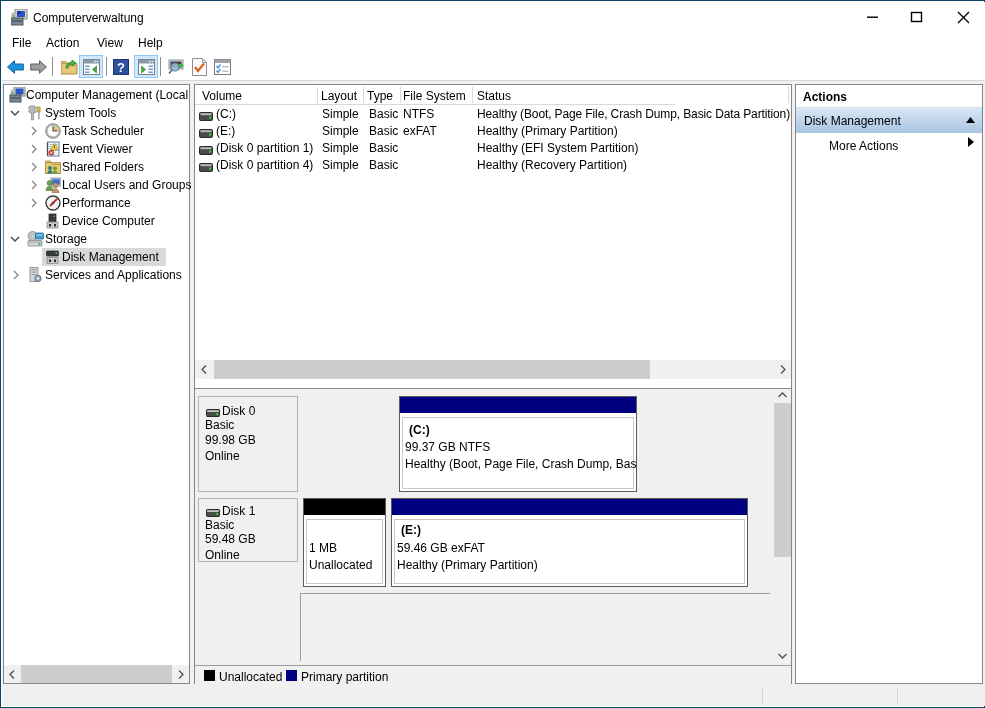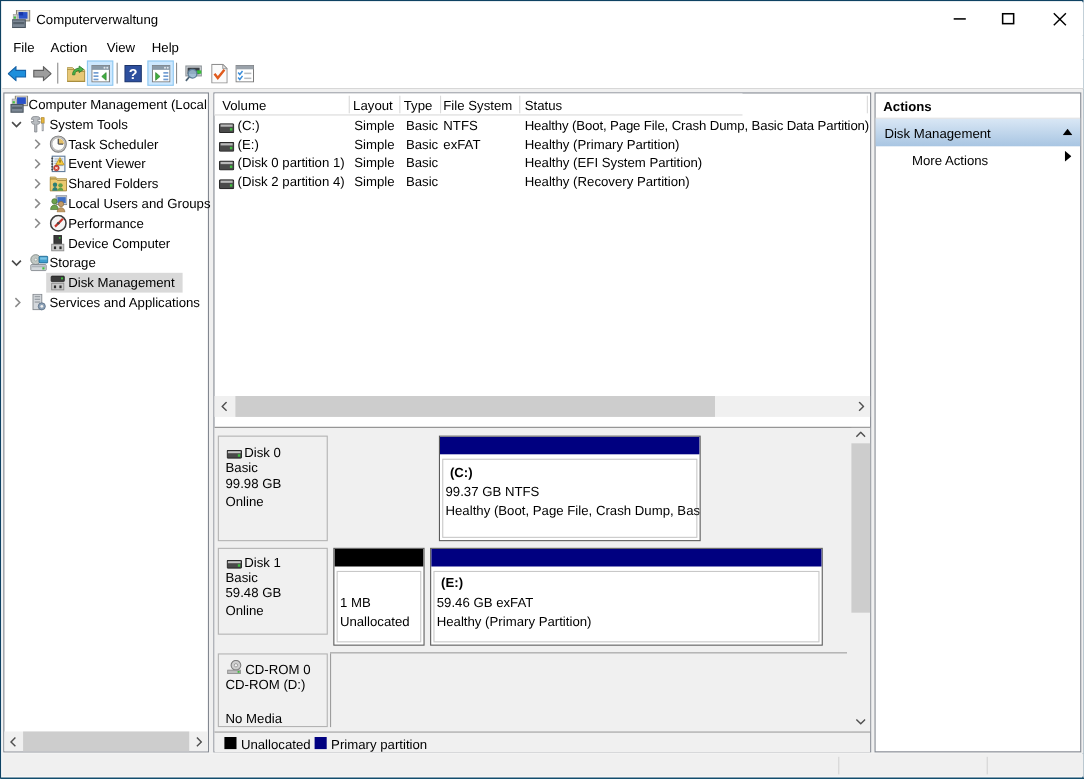--- a/index.html
+++ b/index.html
@@ -364,21 +364,21 @@
           <div class="lrow" style="left:21px;top:56px">(Disk 0 partition 1)</div>
           <div class="lrow" style="left:127px;top:56px">Simple</div>
           <div class="lrow" style="left:174px;top:56px">Basic</div>
           <div class="lrow" style="left:208px;top:56px"></div>
           <div class="lrow" style="left:282px;top:56px;">Healthy (EFI System Partition)</div>
           <span class="abs" style="left:4px;top:76px"><svg width="14" height="9" viewBox="0 0 14 9">
               <rect x="0.5" y="0.5" width="13" height="8" rx="1" fill="#4a4a4a" stroke="#2a2a2a"></rect>
               <rect x="1.5" y="1.2" width="11" height="2" fill="#b9b9b9"></rect>
               <rect x="10" y="4.5" width="2.2" height="2.2" fill="#3fbf3f"></rect>
             </svg></span>
-          <div class="lrow" style="left:21px;top:73px">(Disk 2 partition 4)</div>
+          <div class="lrow" style="left:21px;top:73px">(Disk 0 partition 4)</div>
           <div class="lrow" style="left:127px;top:73px">Simple</div>
           <div class="lrow" style="left:174px;top:73px">Basic</div>
           <div class="lrow" style="left:208px;top:73px"></div>
           <div class="lrow" style="left:282px;top:73px;">Healthy (Recovery Partition)</div>
         </div>
 
       <div class="sbtrack" style="left:0;top:275px;width:596px;height:19px;">
         <svg class="abs" style="left:6px;top:5px" width="6" height="9">
             <path d="M5 0.5 L1 4.5 L5 8.5" fill="none" stroke="#505050" stroke-width="1.3"></path>
           </svg>
@@ -393,41 +393,30 @@
             <span class="abs" style="left:7px;top:9px"><svg width="14" height="8" viewBox="0 0 14 8">
                 <rect x="0.5" y="0.5" width="13" height="7" rx="0.8" fill="#4a4a4a" stroke="#2a2a2a"></rect>
                 <rect x="1.2" y="1.2" width="11.6" height="1.8" fill="#c6c6c6"></rect>
                 <rect x="10.2" y="4" width="2.2" height="2.2" fill="#3fbf3f"></rect>
               </svg></span>
             <div class="txt b" style="left:23px;top:8px">Disk 0</div>
             <div class="txt" style="left:6px;top:22px">Basic</div>
             <div class="txt" style="left:6px;top:37px">99.98 GB</div>
             <div class="txt" style="left:6px;top:53px">Online</div>
           </div>
-          <div class="dlabel" style="top:109px;height:79px">
+          <div class="dlabel" style="top:109px;height:64px">
             <span class="abs" style="left:7px;top:7px"><svg width="14" height="8" viewBox="0 0 14 8">
                 <rect x="0.5" y="0.5" width="13" height="7" rx="0.8" fill="#4a4a4a" stroke="#2a2a2a"></rect>
                 <rect x="1.2" y="1.2" width="11.6" height="1.8" fill="#c6c6c6"></rect>
                 <rect x="10.2" y="4" width="2.2" height="2.2" fill="#3fbf3f"></rect>
               </svg></span>
             <div class="txt b" style="left:23px;top:6px">Disk 1</div>
             <div class="txt" style="left:6px;top:20px">Basic</div>
             <div class="txt" style="left:6px;top:34px">59.48 GB</div>
             <div class="txt" style="left:6px;top:50px">Online</div>
-          </div>
-          <div class="dlabel" style="top:205px;height:67px">
-            <span class="abs" style="left:7px;top:5px"><svg width="16" height="13" viewBox="0 0 16 13">
-                <circle cx="8.5" cy="4.8" r="4.4" fill="#cfcfcf" stroke="#7d7d7d" stroke-width="1"></circle>
-                <circle cx="8.5" cy="4.8" r="1.5" fill="#f5f5f5" stroke="#8d8d8d" stroke-width="0.7"></circle>
-                <rect x="1" y="9.2" width="11.5" height="3.2" fill="#bdbdbd" stroke="#838383" stroke-width="0.7"></rect>
-                <rect x="10" y="10" width="1.8" height="1.6" fill="#3fbf3f"></rect>
-              </svg></span>
-            <div class="txt b" style="left:24px;top:8px">CD-ROM 0</div>
-            <div class="txt" style="left:6px;top:21px">CD-ROM (D:)</div>
-            <div class="txt" style="left:6px;top:52px">No Media</div>
           </div>
           <div class="part" style="left:204px;top:7px;width:238px;height:96px;overflow:hidden">
             <div class="pband" style="background:#000080"></div>
             <div class="pinner"></div>
             <div class="ptxt" style="top:26px;font-weight:bold;left:9px;">(C:)</div>
             <div class="ptxt" style="top:43px;">99.37 GB NTFS</div>
             <div class="ptxt" style="top:60px;">Healthy (Boot, Page File, Crash Dump, Basi</div>
           </div>
           <div class="part" style="left:108px;top:109px;width:83px;height:89px;overflow:hidden">
             <div class="pband" style="background:#000000"></div>

